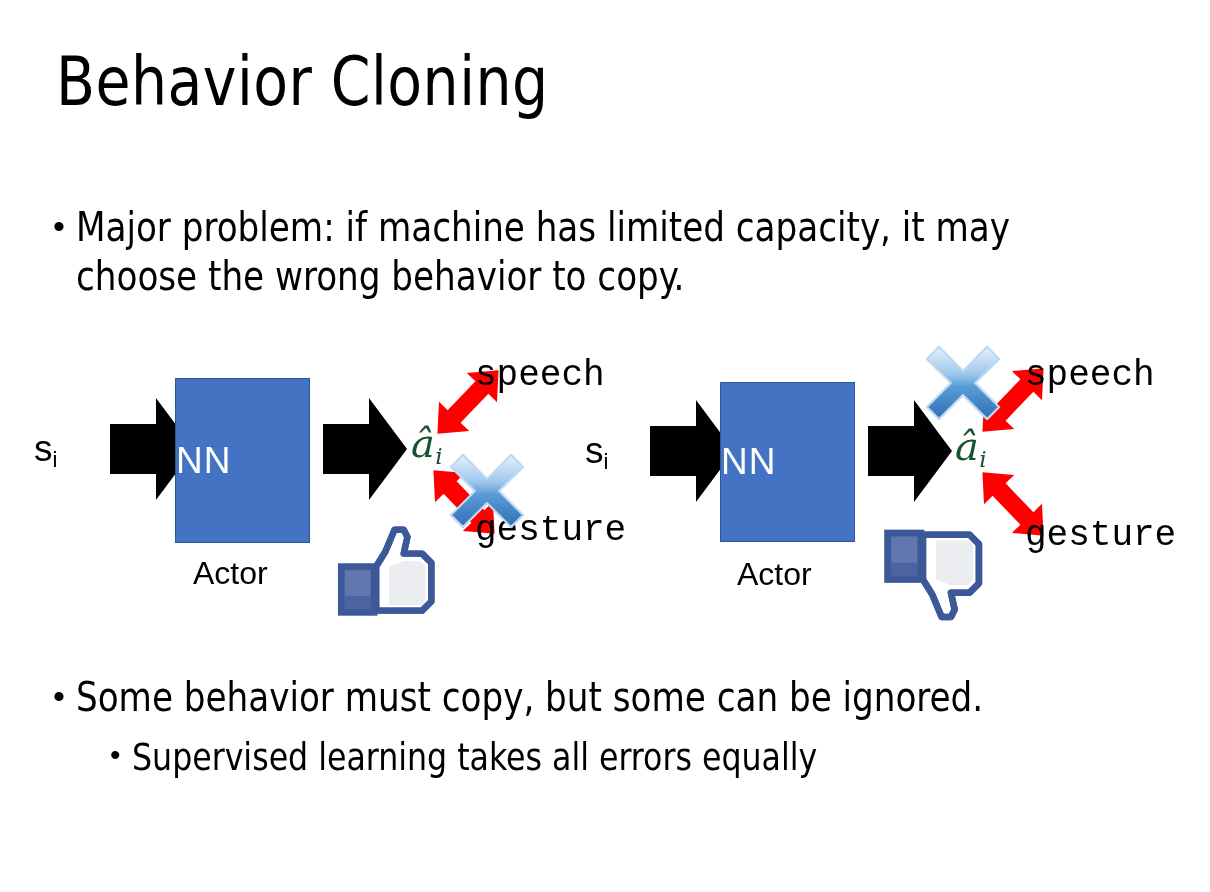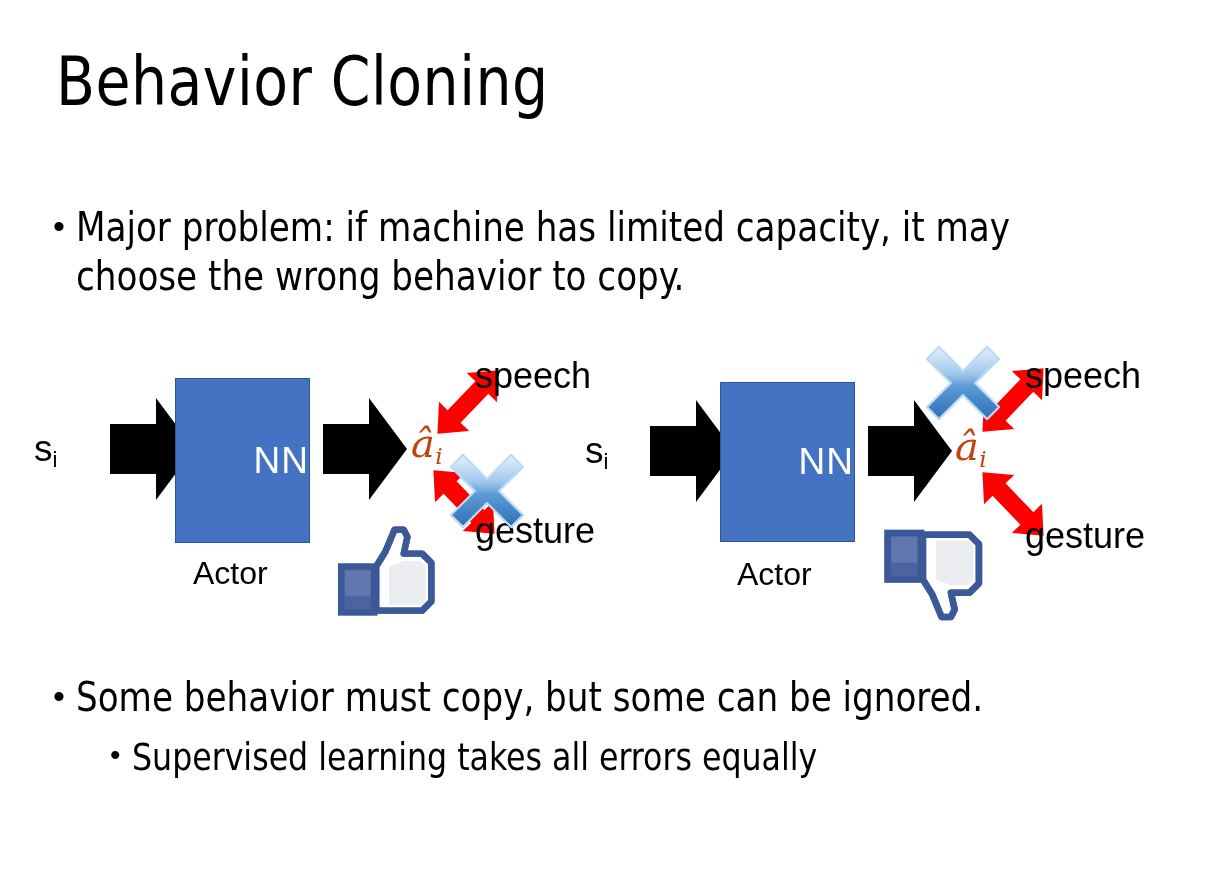--- a/index.html
+++ b/index.html
@@ -77,21 +77,21 @@
   #diagram-left  { left: 20px;  width: 600px; }
   #diagram-right { left: 565px; width: 620px; }
 
   .nn-box {
     position: absolute;
     background: #4573C4;
     border: 1px solid #2E5597;
     box-sizing: border-box;
     display: flex;
     align-items: center;
-    justify-content: flex-end;
+    justify-content: flex-start;
   }
   .nn-label {
     color: #ffffff;
     font-family: "Liberation Sans", sans-serif;
     font-size: 37px;
     font-weight: 400;
     letter-spacing: 1px;
   }
   .actor-label {
     position: absolute;
@@ -114,33 +114,33 @@
     vertical-align: baseline;
     position: relative;
     top: 0.28em;
   }
 
   .action-label {
     position: absolute;
     font-family: "DejaVu Serif", "Liberation Serif", serif;
     font-style: italic;
     font-size: 40px;
-    color: #c2410c;
+    color: #14532d;
     white-space: nowrap;
   }
   .action-label .sub {
     font-size: 0.58em;
     position: relative;
     top: 0.30em;
     left: 0.02em;
   }
 
   .out-label {
     position: absolute;
-    font-family: Liberation Sans, sans-serif;
+    font-family: Liberation Mono, monospace;
     font-size: 36px;
     color: #000000;
     white-space: nowrap;
   }
 
   .blk-arrow, .red-arrow, .blue-x, .thumb { position: absolute; }
   .blk-arrow svg, .red-arrow svg, .blue-x svg, .thumb svg { display: block; }
 </style>
 </head>
 <body>

